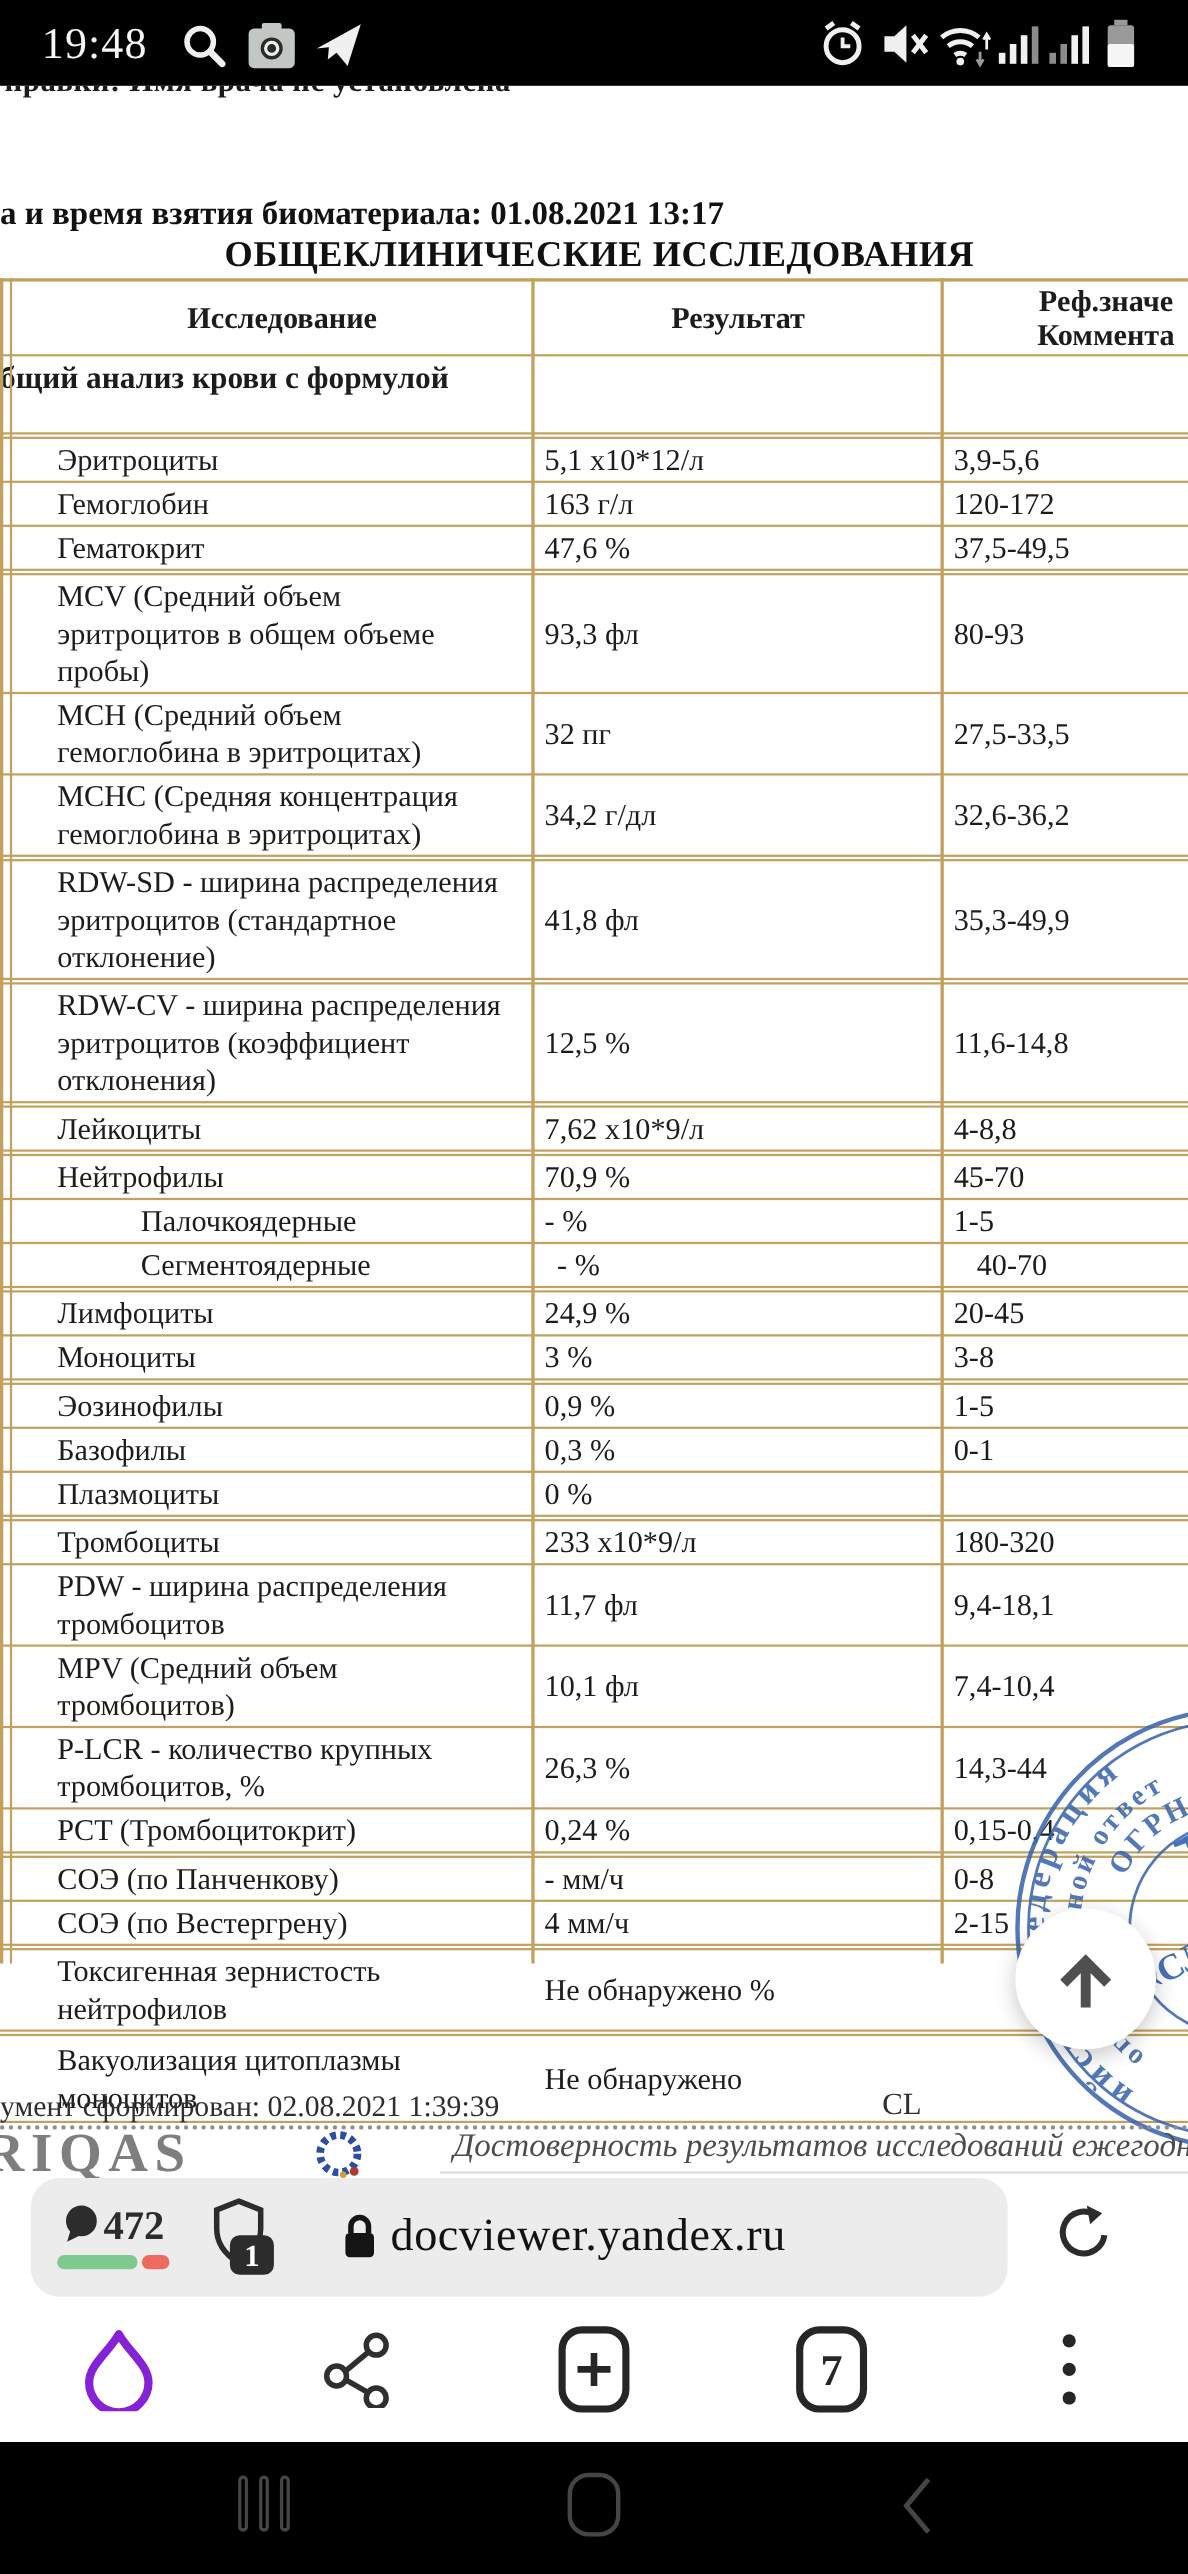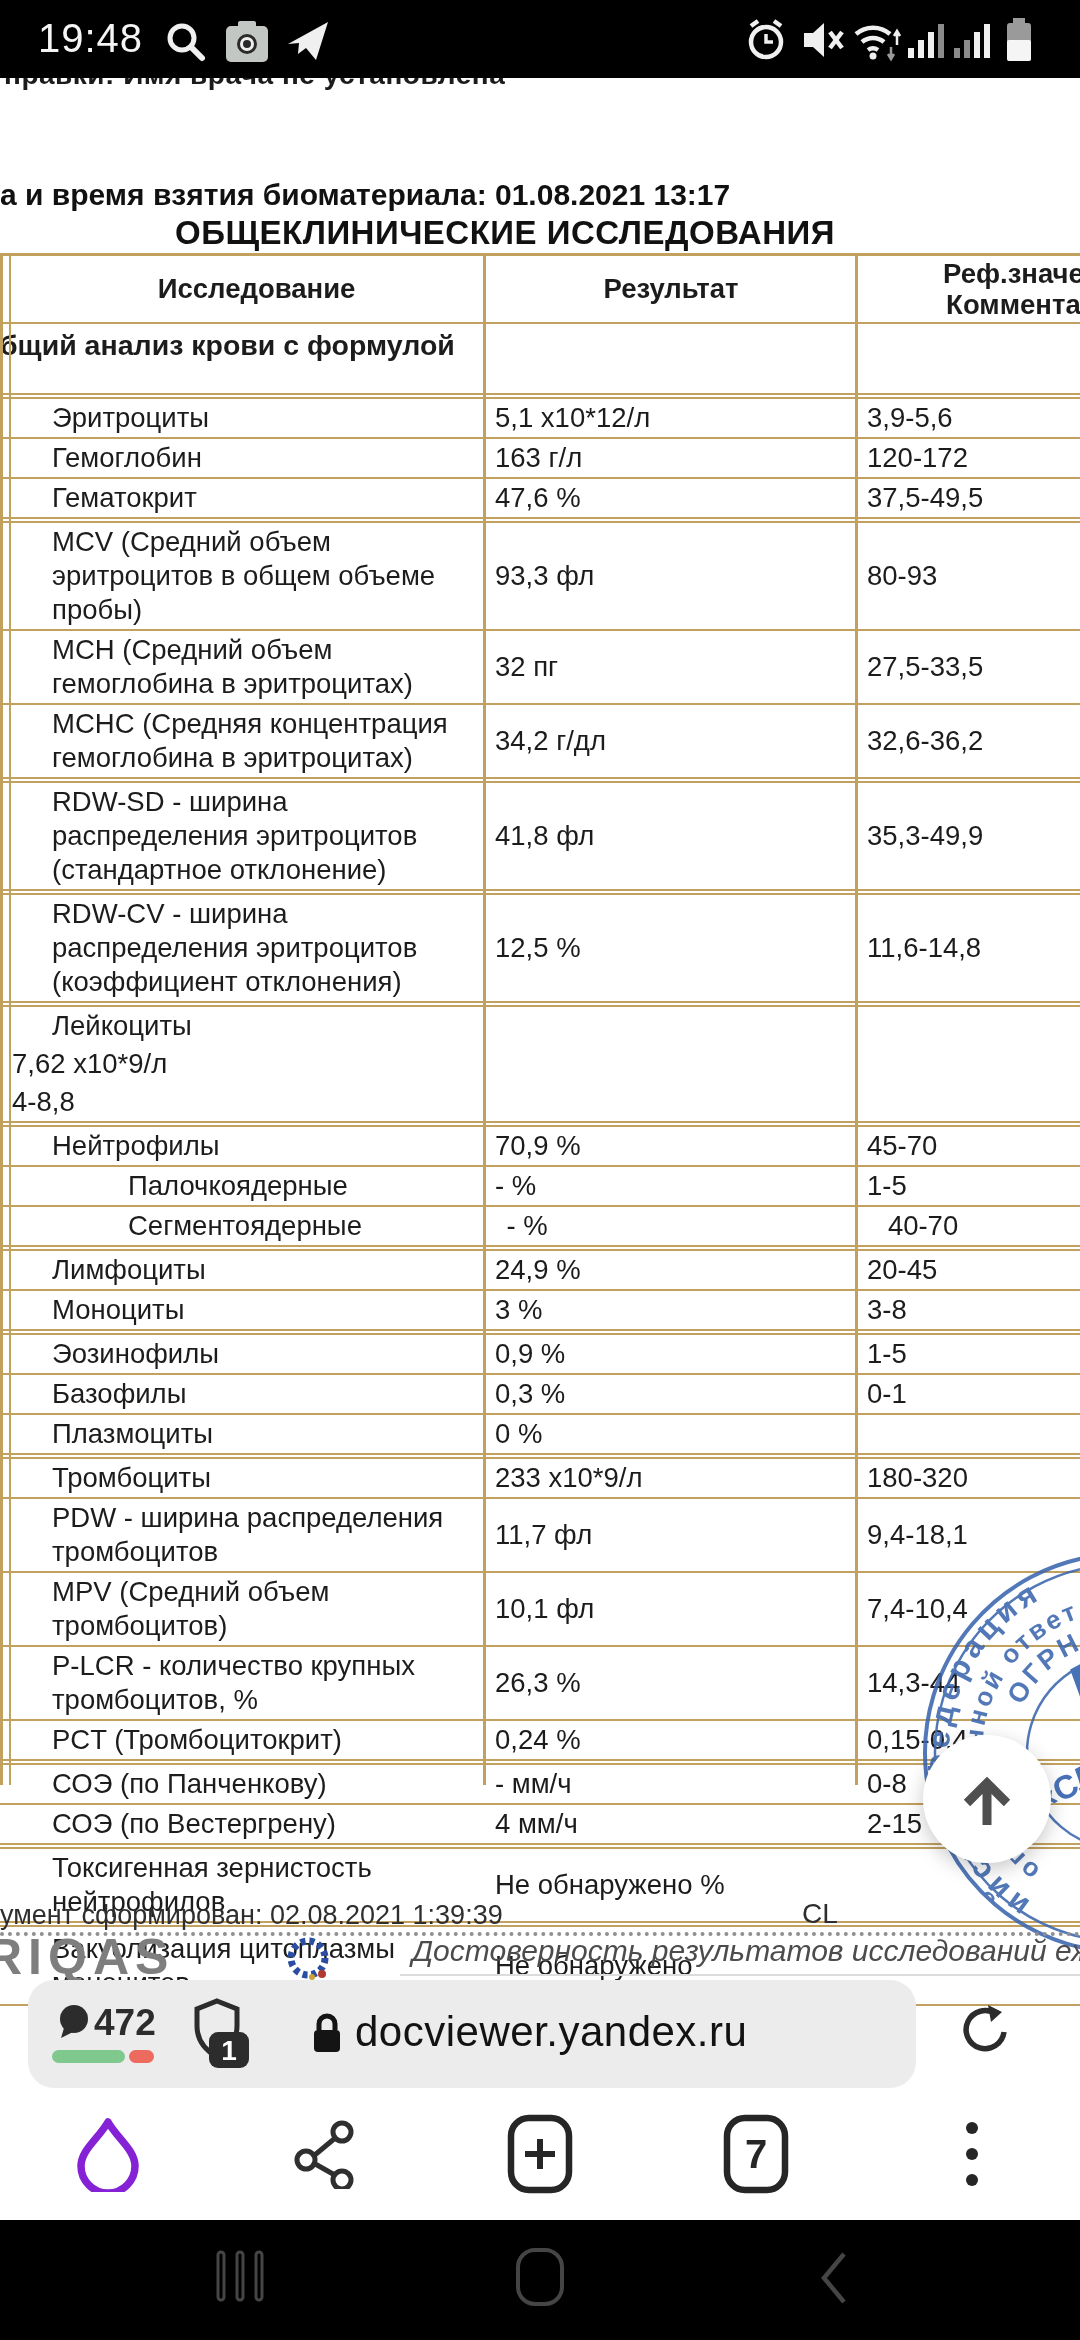--- a/index.html
+++ b/index.html
@@ -1,31 +1,31 @@
 <!DOCTYPE html>
 <html><head>
 <meta charset="utf-8">
 <style>
   html,body{margin:0;padding:0;background:#777;}
   #screen{
     position:relative;width:1080px;height:2340px;margin:0 auto;
     background:#fff;overflow:hidden;
-    font-family:Liberation Sans, sans-serif;
+    font-family:Liberation Serif, serif;
     -webkit-font-smoothing:antialiased;
   }
   
   .statusbar{position:absolute;left:0;top:0;width:1080px;height:78px;background:#000;}
   .sb-time{position:absolute;left:38px;top:16px;color:#f5f5f5;font-size:40px;font-weight:500;letter-spacing:1px;}
   .sb-ic{position:absolute;top:0;}
   
   .clipline{position:absolute;left:0;top:78px;width:1080px;height:16px;overflow:hidden;}
   .clipline span{display:block;margin-top:-19px;font-size:28px;font-weight:700;color:#1b1b1b;padding-left:4px;letter-spacing:.5px;}
   
   .specimen{position:absolute;left:0;top:178px;font-size:30px;font-weight:700;color:#111;white-space:nowrap;}
-  .doc-title{position:absolute;left:0;top:214px;width:1010px;text-align:center;font-size:33px;font-weight:700;color:#111;letter-spacing:.5px;}
+  .doc-title{position:absolute;left:0;top:214px;width:1010px;text-align:center;font-size:33px;font-weight:700;color:#111;letter-spacing:.5px;padding-left:40px;}
   .ltable{position:absolute;left:0;top:253px;width:1080px;height:1532px;}
   .trow{display:flex;border-top:2px solid #c2a05e;box-sizing:border-box;}
   .trow.dbl{border-top:6px double #c2a05e;}
   .trow.bottom{border-bottom:2px solid #c2a05e;}
   .tcell{box-sizing:border-box;display:flex;align-items:center;color:#1c1c1c;font-size:27.5px;line-height:34px;}
   .c1{width:483px;padding:2px 22px 2px 52px;}
   .c1.ind{padding-left:128px;}
   .c2{width:372px;padding:2px 8px 2px 12px;border-radius:25px;}
   .c3{width:225px;padding:2px 0 2px 12px;}
   .thead .tcell{font-weight:700;justify-content:center;text-align:center;}
@@ -171,21 +171,21 @@
         <div class="trow dbl" style="min-height: 107px;">
           <div class="tcell c1">RDW-SD - ширина распределения эритроцитов (стандартное отклонение)</div>
           <div class="tcell c2">41,8 фл</div>
           <div class="tcell c3">35,3-49,9</div>
         </div>
         <div class="trow dbl" style="min-height: 107px;">
           <div class="tcell c1">RDW-CV - ширина распределения эритроцитов (коэффициент отклонения)</div>
           <div class="tcell c2">12,5 %</div>
           <div class="tcell c3">11,6-14,8</div>
         </div>
-        <div class="trow dbl" style="min-height: 37px; flex-direction: column;">
+        <div class="trow dbl" style="min-height: 37px;">
           <div class="tcell c1">Лейкоциты</div>
           <div class="tcell c2">7,62 х10*9/л</div>
           <div class="tcell c3">4-8,8</div>
         </div>
         <div class="trow dbl" style="min-height: 37px;">
           <div class="tcell c1">Нейтрофилы</div>
           <div class="tcell c2">70,9 %</div>
           <div class="tcell c3">45-70</div>
         </div>
         <div class="trow" style="min-height: 37px;">

